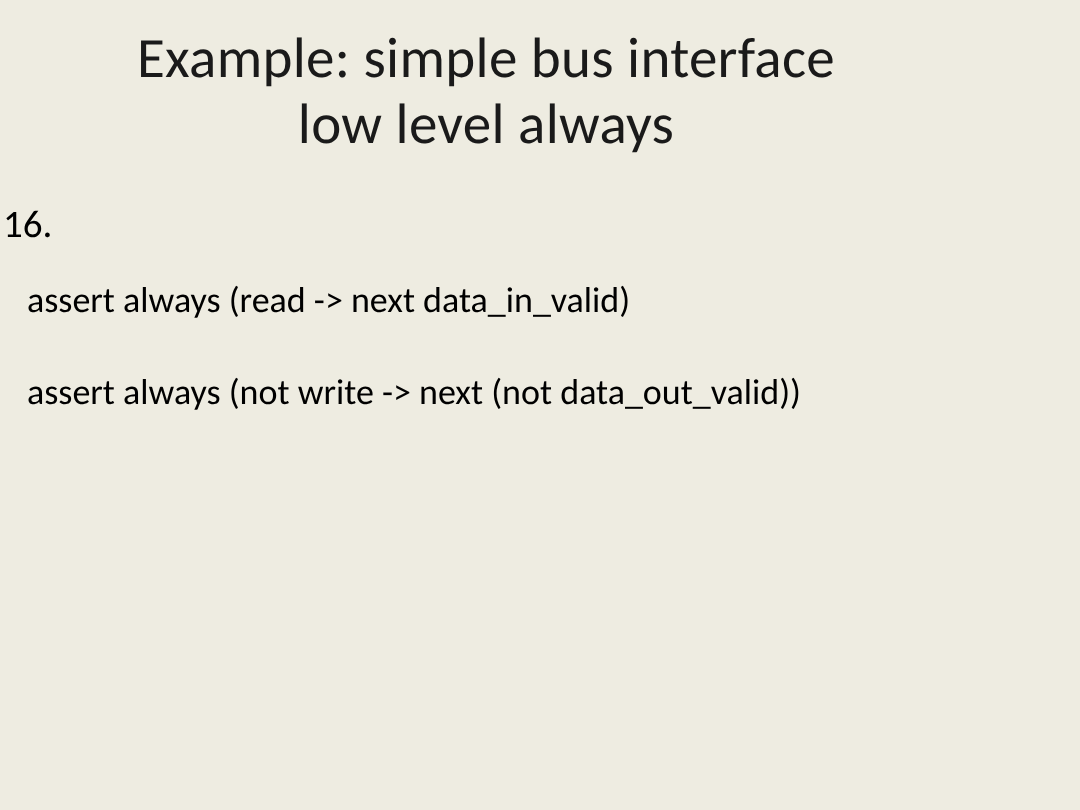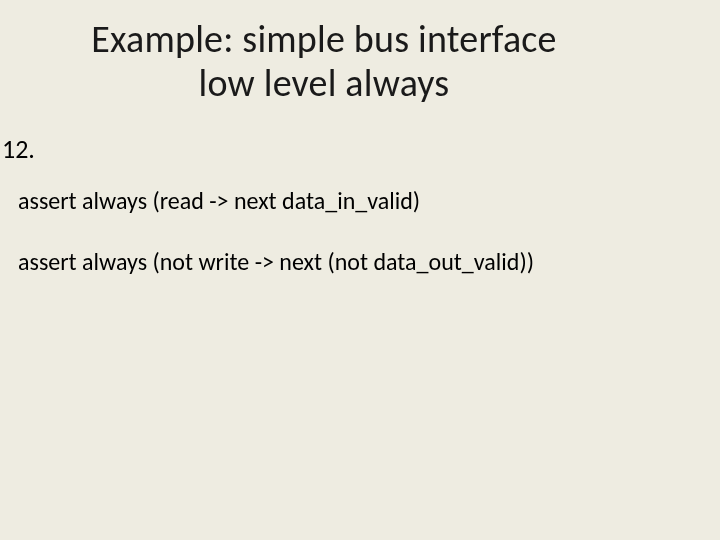--- a/index.html
+++ b/index.html
@@ -50,18 +50,18 @@
 </head>
 <body>
 
 <div class="slide">
   <div class="title">
     <span>Example: simple bus interface</span><br>
     <span>low level always</span>
   </div>
 
   <div class="list-area">
-    <div class="list-number">12.</div>
+    <div class="list-number">16.</div>
 
     <div class="assertion">assert always (read -&gt; next  data_in_valid)</div>
     <div class="assertion">assert always (not write -&gt; next (not data_out_valid))</div>
   </div>
 </div>
 
 </body></html>

